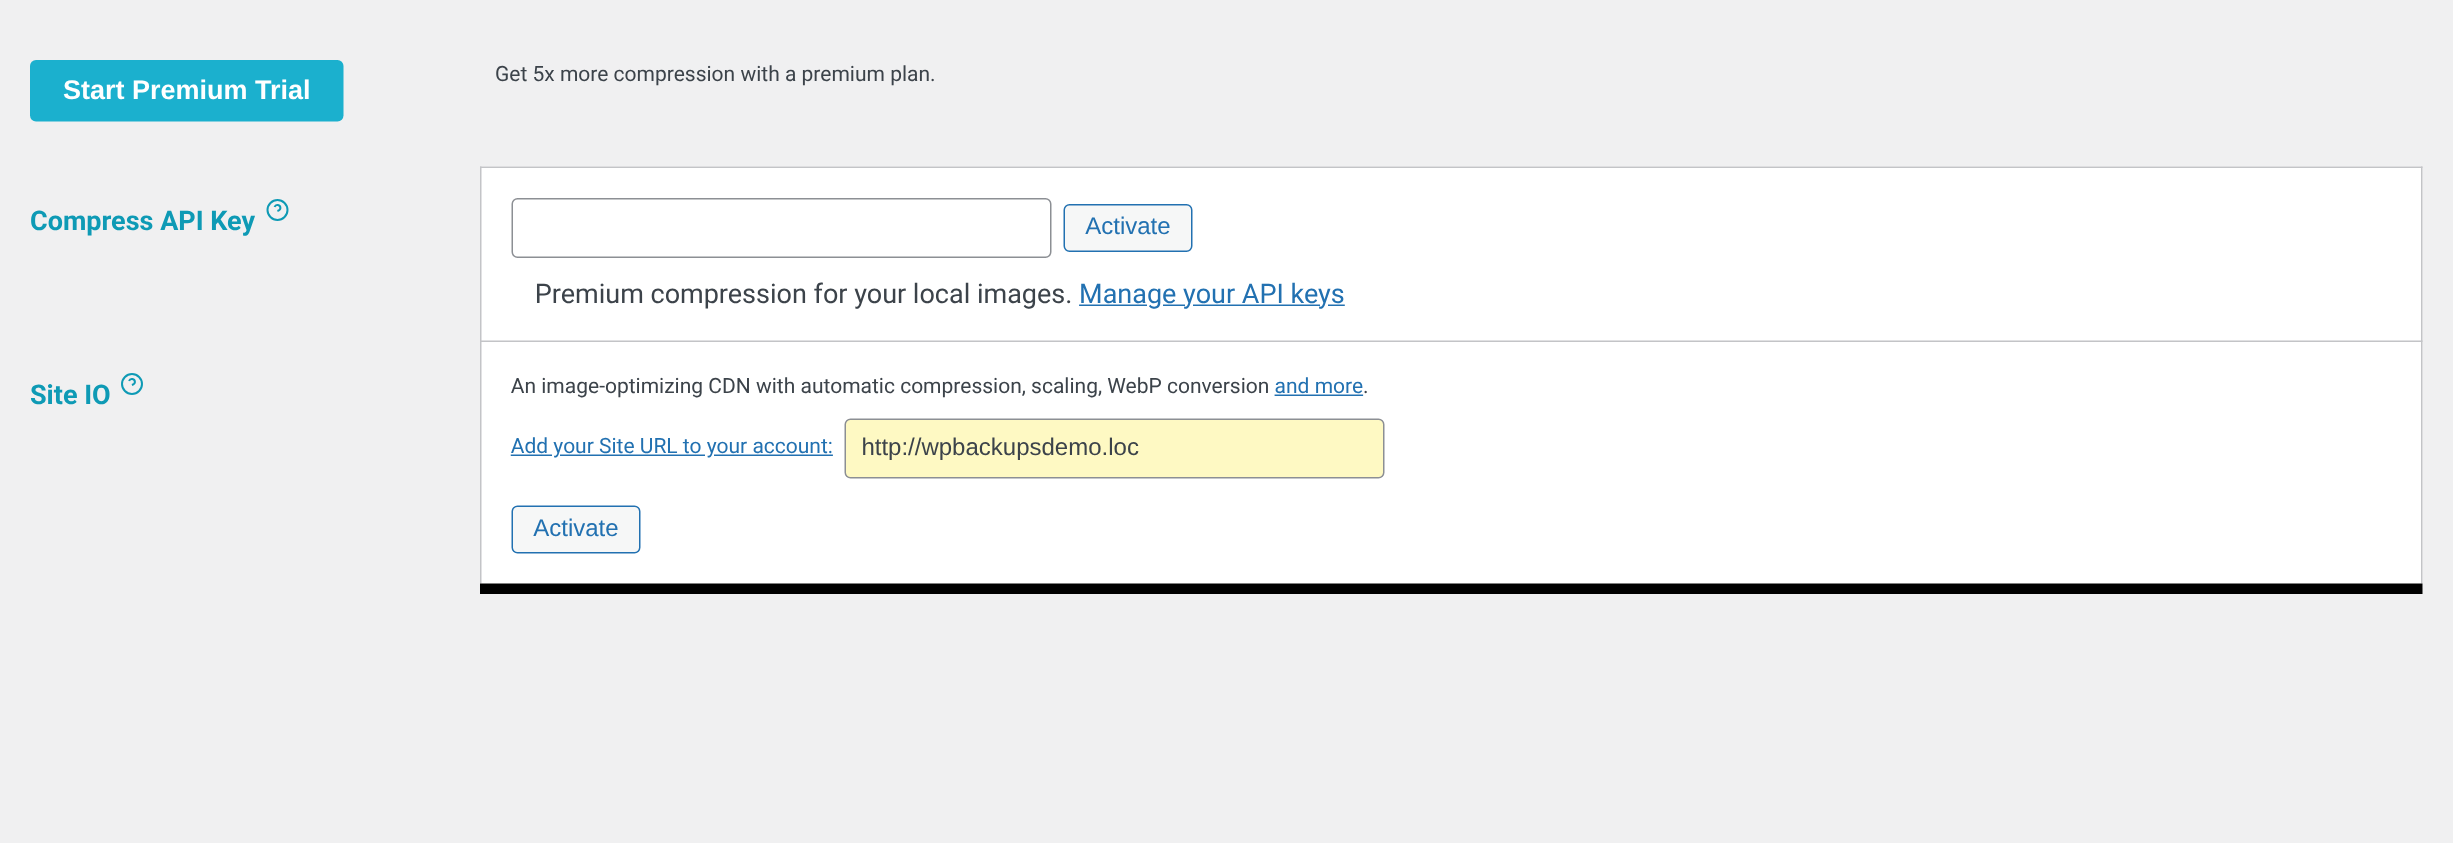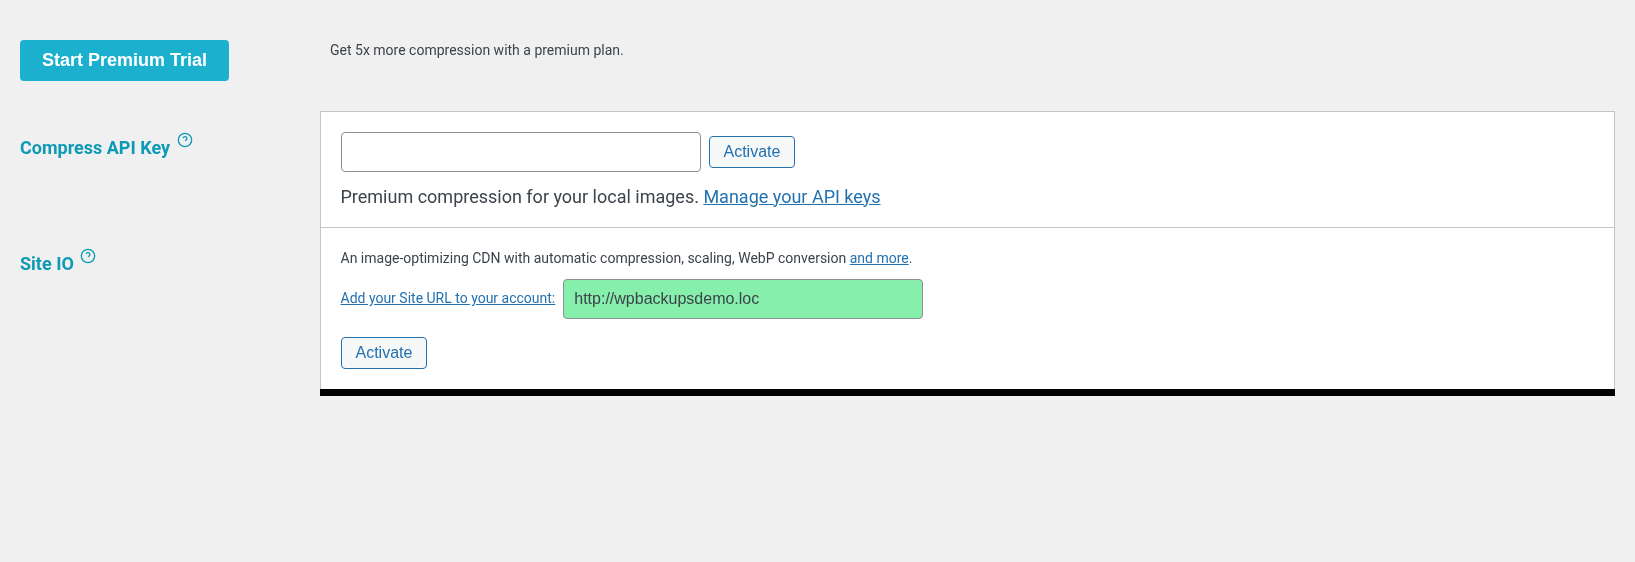--- a/index.html
+++ b/index.html
@@ -94,21 +94,21 @@
       padding: 6px 10px;
       border: 1px solid #8c8f94;
       border-radius: 4px;
       font-size: 16px;
       height: 40px;
       width: 360px;
       background: #ffffff;
     }
     input[type="text"]:disabled,
     input[type="text"][readonly] {
-      background: #86efac;
+      background: #fef9c3;
       color: #3c434a;
     }
     .url-input {
       background: #f0f0f1;
       width: 260px;
     }
     .link {
       color: #2271b1;
       text-decoration: underline;
     }
@@ -124,20 +124,21 @@
       margin-left: 2px;
     }
     .help-icon svg {
       width: 16px;
       height: 16px;
     }
     .desc-line {
       margin-top: 14px;
       font-size: 18px;
       color: #3c434a;
+      margin-left: 16px;
     }
     .inline-row {
       display: flex;
       align-items: center;
       gap: 8px;
       flex-wrap: wrap;
     }
     .mt-10 { margin-top: 10px; }
     .mt-18 { margin-top: 18px; }
   </style>

